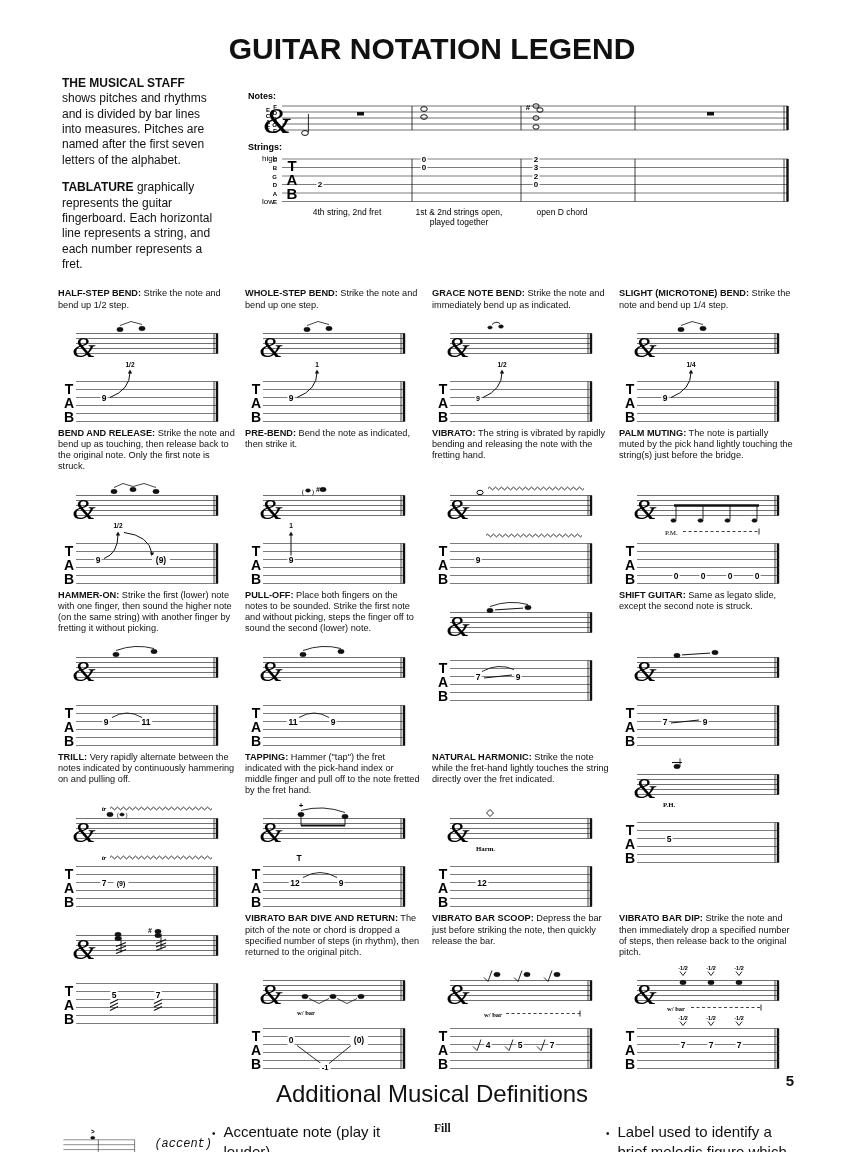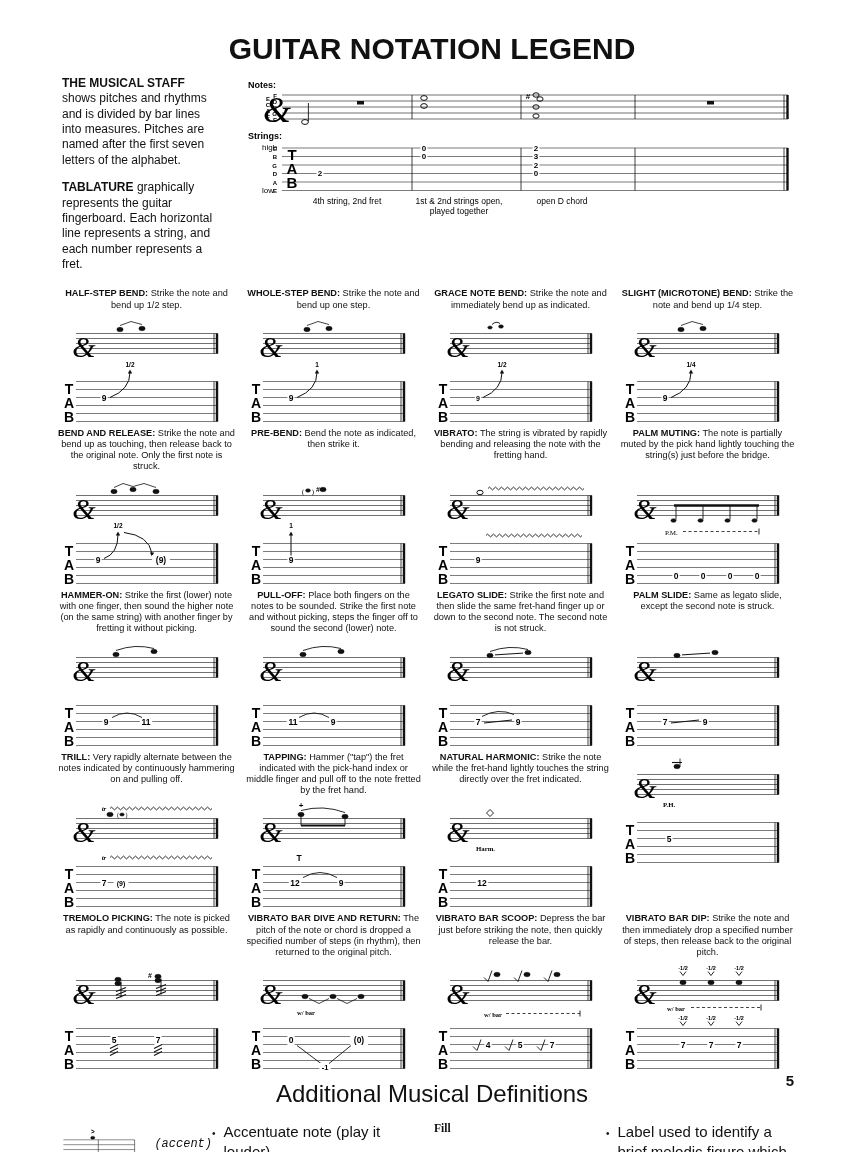--- a/index.html
+++ b/index.html
@@ -2,22 +2,22 @@
 <html><head>
 <meta charset="utf-8">
 <style>
   html,body{margin:0;padding:0;background:#e8e8e8;}
   .page{width:864px;height:1152px;background:#ffffff;position:relative;margin:0 auto;
         font-family:"Liberation Sans",sans-serif;color:#111;overflow:hidden;}
   .title{text-align:center;padding-top:32px;font-size:30px;font-weight:700;letter-spacing:0px;}
   .intro{display:flex;margin:10px 0 0 62px;}
   .intro-text{width:160px;font-size:12px;line-height:1.28;}
   .intro-text p{margin:0 0 12px 0;}
-  .intro-fig{margin-left:18px;}
-  .grid{margin:4px 0 0 58px;display:grid;grid-template-columns:repeat(4,187px);row-gap:3px;text-align:center;}
+  .intro-fig{margin-left:18px;margin-top:11px;}
+  .grid{margin:4px 0 0 58px;display:grid;grid-template-columns:repeat(4,187px);row-gap:3px;}
   .cell{display:flex;flex-direction:column;padding-right:10px;}
   .cell-text{font-size:9.2px;line-height:1.22;margin:0;flex:1 0 auto;}
   .cell-fig{display:block;margin-top:2px;}
   .defs-heading{text-align:center;font-size:24px;font-weight:400;margin-top:8px;}
   .defs{display:flex;margin:14px 0 0 62px;}
   .defs-left{width:372px;}
   .defs-right{width:362px;}
   .def-row{display:flex;margin-bottom:13px;}
   .def-a{width:150px;display:flex;align-items:center;gap:10px;flex:0 0 auto;}
   .def-a.top{align-items:flex-start;}
@@ -453,21 +453,20 @@
           <ellipse cx="96" cy="4" rx="3.1" ry="2.2319999999999998" fill="#111" stroke="#111" stroke-width="0.5"></ellipse>
           <path d="M 58 3 Q 77 -4 96 1" fill="none" stroke="#111" stroke-width="0.9"></path>
           <rect x="41.730000000000004" y="69.5" width="12.54" height="10" fill="#fff"></rect>
           <text x="48" y="77" font-size="8.5" text-anchor="middle" font-family="&quot;Liberation Sans&quot;,sans-serif" font-weight="bold">11</text>
           <rect x="84.365" y="69.5" width="7.27" height="10" fill="#fff"></rect>
           <text x="88" y="77" font-size="8.5" text-anchor="middle" font-family="&quot;Liberation Sans&quot;,sans-serif" font-weight="bold">9</text>
           <path d="M 54 70 Q 69 61 84 70" fill="none" stroke="#111" stroke-width="0.9"></path>
         </svg>
       </div>
       <div class="cell">
-        <p class="cell-text"><b>LEGATO SLIDE:</b><span> Strike the first note and then slide the same fret-hand finger up or down to the second note. The second note is not struck.</span></p>
         <svg class="cell-fig" width="180" height="112" viewBox="0 -8 180 107">
           <line x1="18" y1="10" x2="160" y2="10" stroke="#333" stroke-width="0.7"></line>
           <line x1="18" y1="15" x2="160" y2="15" stroke="#333" stroke-width="0.7"></line>
           <line x1="18" y1="20" x2="160" y2="20" stroke="#333" stroke-width="0.7"></line>
           <line x1="18" y1="25" x2="160" y2="25" stroke="#333" stroke-width="0.7"></line>
           <line x1="18" y1="30" x2="160" y2="30" stroke="#333" stroke-width="0.7"></line>
           <line x1="156" y1="10" x2="156" y2="30" stroke="#111" stroke-width="0.8"></line>
           <line x1="159" y1="10" x2="159" y2="30" stroke="#111" stroke-width="2.4"></line>
           <text x="26" y="33" font-size="30" text-anchor="middle" font-family="&quot;Liberation Serif&quot;,&quot;DejaVu Serif&quot;,serif" font-style="italic">&amp;</text>
           <line x1="18" y1="58" x2="160" y2="58" stroke="#444" stroke-width="0.7"></line>
@@ -487,21 +486,21 @@
           <path d="M 58 4 Q 77 -3 96 2" fill="none" stroke="#111" stroke-width="0.9"></path>
           <rect x="42.365" y="69.5" width="7.27" height="10" fill="#fff"></rect>
           <text x="46" y="77" font-size="8.5" text-anchor="middle" font-family="&quot;Liberation Sans&quot;,sans-serif" font-weight="bold">7</text>
           <rect x="82.365" y="69.5" width="7.27" height="10" fill="#fff"></rect>
           <text x="86" y="77" font-size="8.5" text-anchor="middle" font-family="&quot;Liberation Sans&quot;,sans-serif" font-weight="bold">9</text>
           <line x1="52" y1="75.5" x2="80" y2="72.5" stroke="#111" stroke-width="1"></line>
           <path d="M 50 69 Q 66 60 82 67" fill="none" stroke="#111" stroke-width="0.9"></path>
         </svg>
       </div>
       <div class="cell">
-        <p class="cell-text"><b>PALM SLIDE:</b><span> Same as legato slide, except the second note is struck.</span></p>
+        <p class="cell-text"><b>SHIFT GUITAR:</b><span> Same as legato slide, except the second note is struck.</span></p>
         <svg class="cell-fig" width="180" height="112" viewBox="0 -8 180 107">
           <line x1="18" y1="10" x2="160" y2="10" stroke="#333" stroke-width="0.7"></line>
           <line x1="18" y1="15" x2="160" y2="15" stroke="#333" stroke-width="0.7"></line>
           <line x1="18" y1="20" x2="160" y2="20" stroke="#333" stroke-width="0.7"></line>
           <line x1="18" y1="25" x2="160" y2="25" stroke="#333" stroke-width="0.7"></line>
           <line x1="18" y1="30" x2="160" y2="30" stroke="#333" stroke-width="0.7"></line>
           <line x1="156" y1="10" x2="156" y2="30" stroke="#111" stroke-width="0.8"></line>
           <line x1="159" y1="10" x2="159" y2="30" stroke="#111" stroke-width="2.4"></line>
           <text x="26" y="33" font-size="30" text-anchor="middle" font-family="&quot;Liberation Serif&quot;,&quot;DejaVu Serif&quot;,serif" font-style="italic">&amp;</text>
           <line x1="18" y1="58" x2="160" y2="58" stroke="#444" stroke-width="0.7"></line>
@@ -649,21 +648,20 @@
           <text x="11" y="98" font-size="14" text-anchor="middle" font-family="&quot;Liberation Sans&quot;,sans-serif" font-weight="bold">B</text>
           <line x1="53" y1="-2" x2="63" y2="-2" stroke="#111" stroke-width="1.1"></line>
           <ellipse cx="58" cy="2" rx="3.1" ry="2.2319999999999998" fill="#111" stroke="#111" stroke-width="0.5"></ellipse>
           <line x1="61" y1="2" x2="61" y2="-6" stroke="#111" stroke-width="0.8"></line>
           <text x="44" y="42" font-size="6.8" text-anchor="start" font-family="&quot;Liberation Serif&quot;,&quot;DejaVu Serif&quot;,serif" font-weight="bold">P.H.</text>
           <rect x="46.365" y="69.5" width="7.27" height="10" fill="#fff"></rect>
           <text x="50" y="77" font-size="8.5" text-anchor="middle" font-family="&quot;Liberation Sans&quot;,sans-serif" font-weight="bold">5</text>
         </svg>
       </div>
       <div class="cell">
-        <p class="cell-text"><b>TREMOLO PICKING:</b><span> The note is picked as rapidly and continuously as possible.</span></p>
         <svg class="cell-fig" width="180" height="112" viewBox="0 -8 180 107">
           <line x1="18" y1="10" x2="160" y2="10" stroke="#333" stroke-width="0.7"></line>
           <line x1="18" y1="15" x2="160" y2="15" stroke="#333" stroke-width="0.7"></line>
           <line x1="18" y1="20" x2="160" y2="20" stroke="#333" stroke-width="0.7"></line>
           <line x1="18" y1="25" x2="160" y2="25" stroke="#333" stroke-width="0.7"></line>
           <line x1="18" y1="30" x2="160" y2="30" stroke="#333" stroke-width="0.7"></line>
           <line x1="156" y1="10" x2="156" y2="30" stroke="#111" stroke-width="0.8"></line>
           <line x1="159" y1="10" x2="159" y2="30" stroke="#111" stroke-width="2.4"></line>
           <text x="26" y="33" font-size="30" text-anchor="middle" font-family="&quot;Liberation Serif&quot;,&quot;DejaVu Serif&quot;,serif" font-style="italic">&amp;</text>
           <line x1="18" y1="58" x2="160" y2="58" stroke="#444" stroke-width="0.7"></line>

